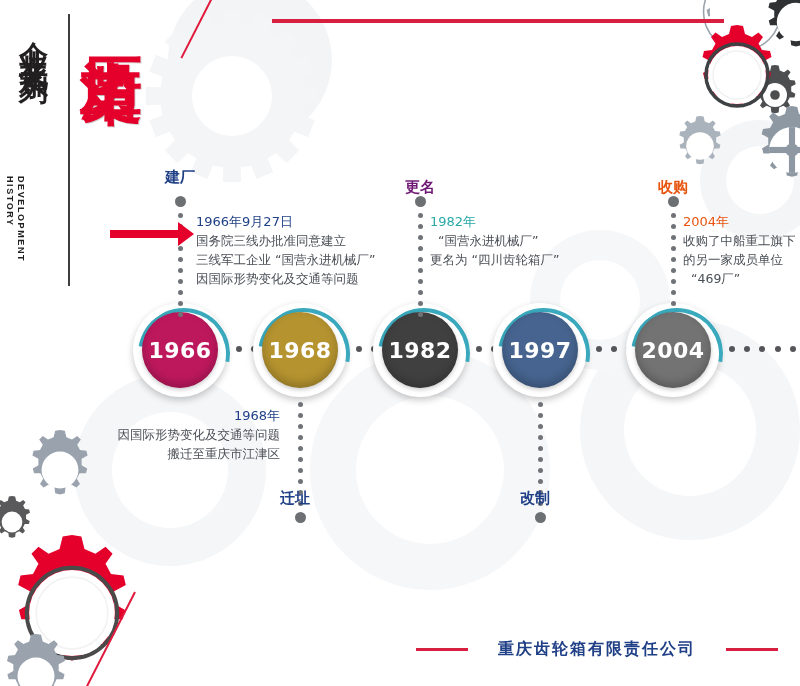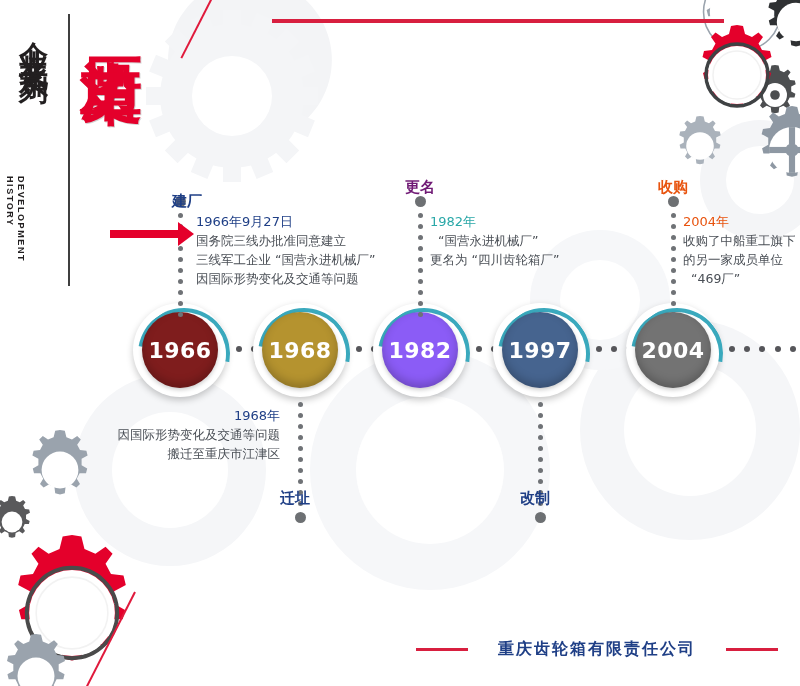--- a/index.html
+++ b/index.html
@@ -245,37 +245,37 @@
     <svg class="title-arrow" width="88" height="42" viewBox="0 0 88 42" aria-hidden="true">
       <path d="M2,34 L70,34 L70,26 L86,38 L70,50 L70,42 L2,42 Z" fill="#e4002b" transform="translate(0,-12)"></path>
     </svg>
   </div>
 
   <div class="tl">
 
     <div class="node">
       <div class="circle-outer" style="left:133px;top:303px;">
         <div class="circle-arc"></div>
-        <div class="circle-inner" style="background:#7f1d1d;">1966</div>
+        <div class="circle-inner" style="background:#be185d;">1966</div>
       </div>
     </div>
     <div class="stem" style="left:177px;top:196px;">
       <i class="cap"></i>
         <i></i>
         <i></i>
         <i></i>
         <i></i>
         <i></i>
         <i></i>
         <i></i>
         <i></i>
         <i></i>
         <i></i>
     </div>
-    <div class="tb" style="left:165px;top:192px;width:300px;text-align:left;margin-left:7px;">
+    <div class="tb" style="left:165px;top:168px;width:300px;text-align:left;">
       <div class="hd" style="color:#1f3f86;">建厂</div>
     </div>
     <div class="tb" style="left:196px;top:212px;width:320px;text-align:left;">
       <div class="yr" style="color:#1f3f86;">1966年9月27日</div>
       <div class="ln">国务院三线办批准同意建立</div>
       <div class="ln">三线军工企业 “国营永进机械厂”</div>
       <div class="ln">因国际形势变化及交通等问题</div>
     </div>
 
     <div class="dots3" style="left:236px;top:346px;">
@@ -314,21 +314,21 @@
 
     <div class="dots3" style="left:356px;top:346px;">
       <i></i>
         <i></i>
         <i></i>
     </div>
 
     <div class="node">
       <div class="circle-outer" style="left:373px;top:303px;">
         <div class="circle-arc"></div>
-        <div class="circle-inner" style="background:#8b5cf6;">1982</div>
+        <div class="circle-inner" style="background:#404040;">1982</div>
       </div>
     </div>
     <div class="stem" style="left:417px;top:196px;">
       <i class="cap"></i>
         <i></i>
         <i></i>
         <i></i>
         <i></i>
         <i></i>
         <i></i>

